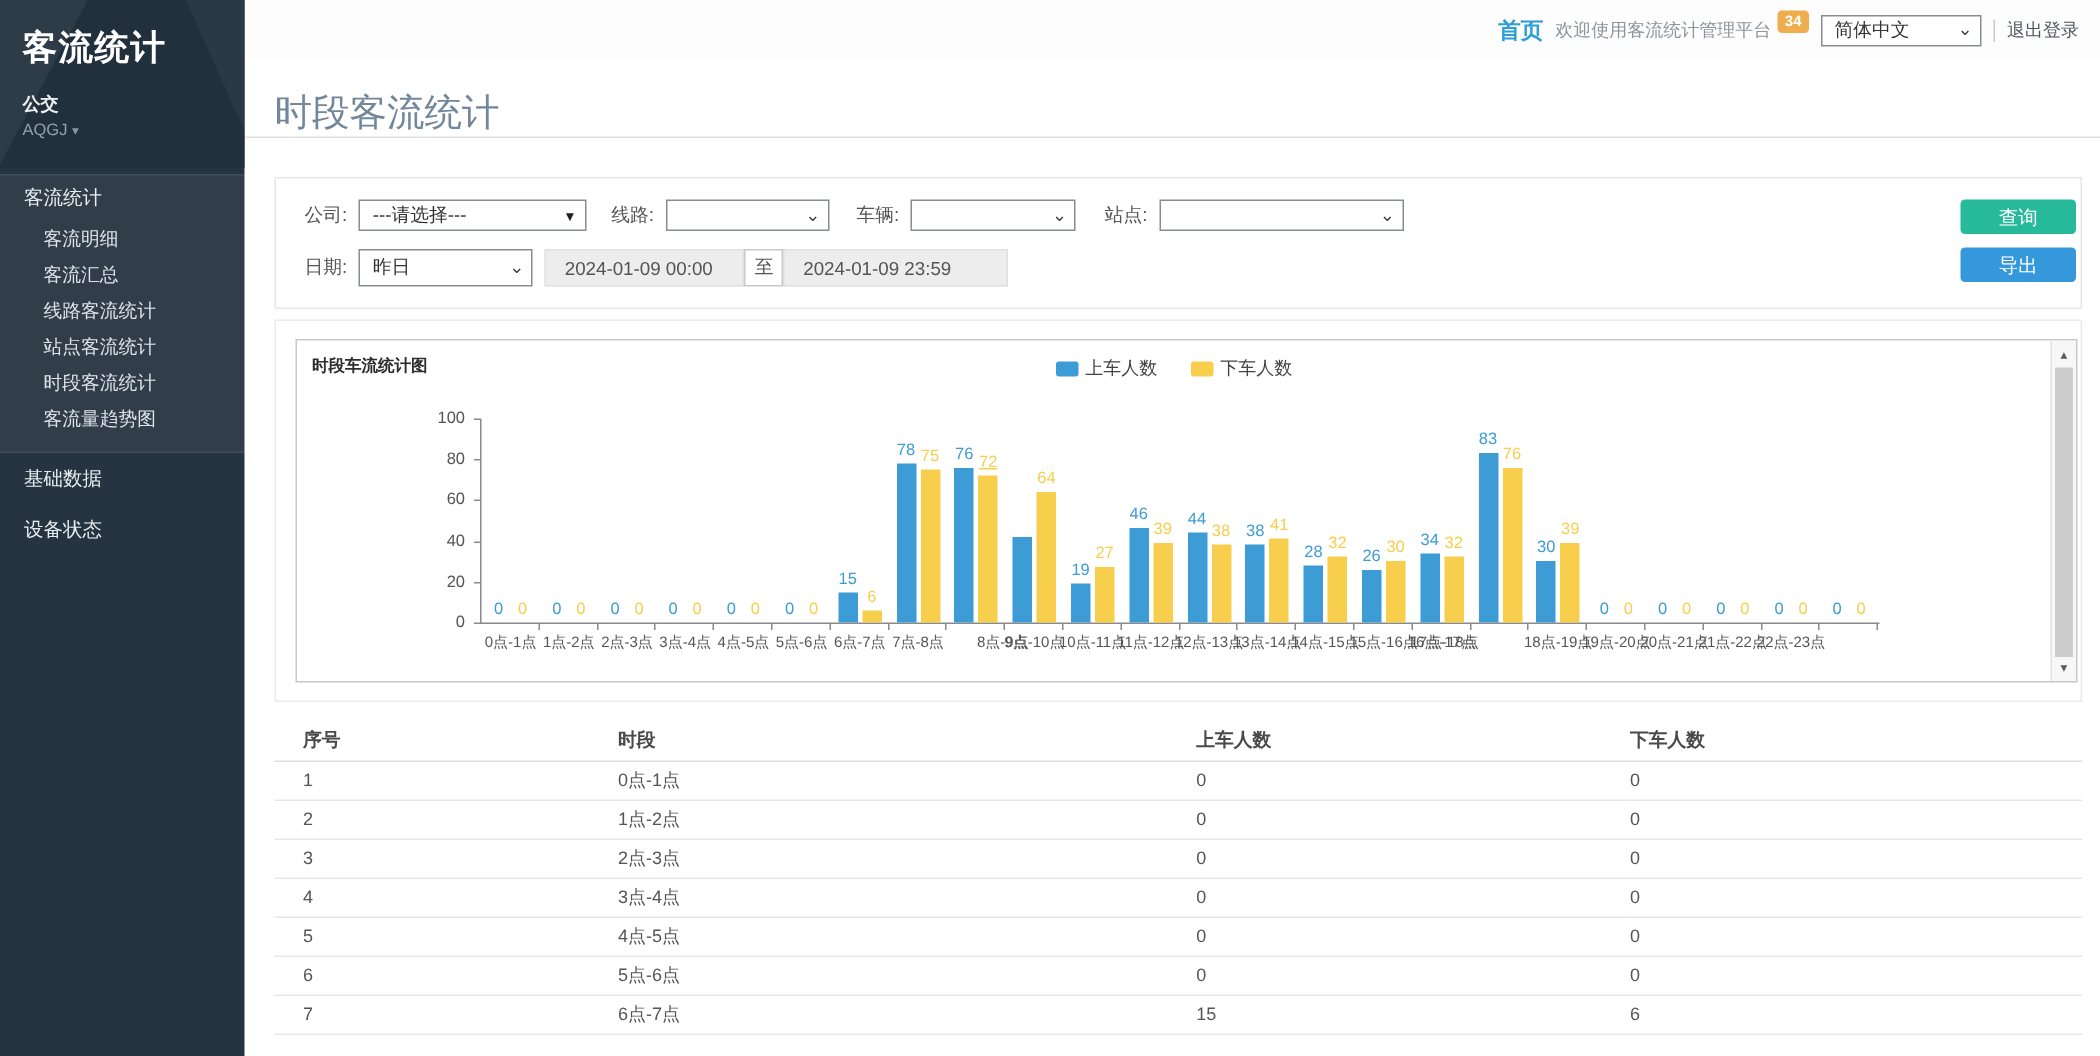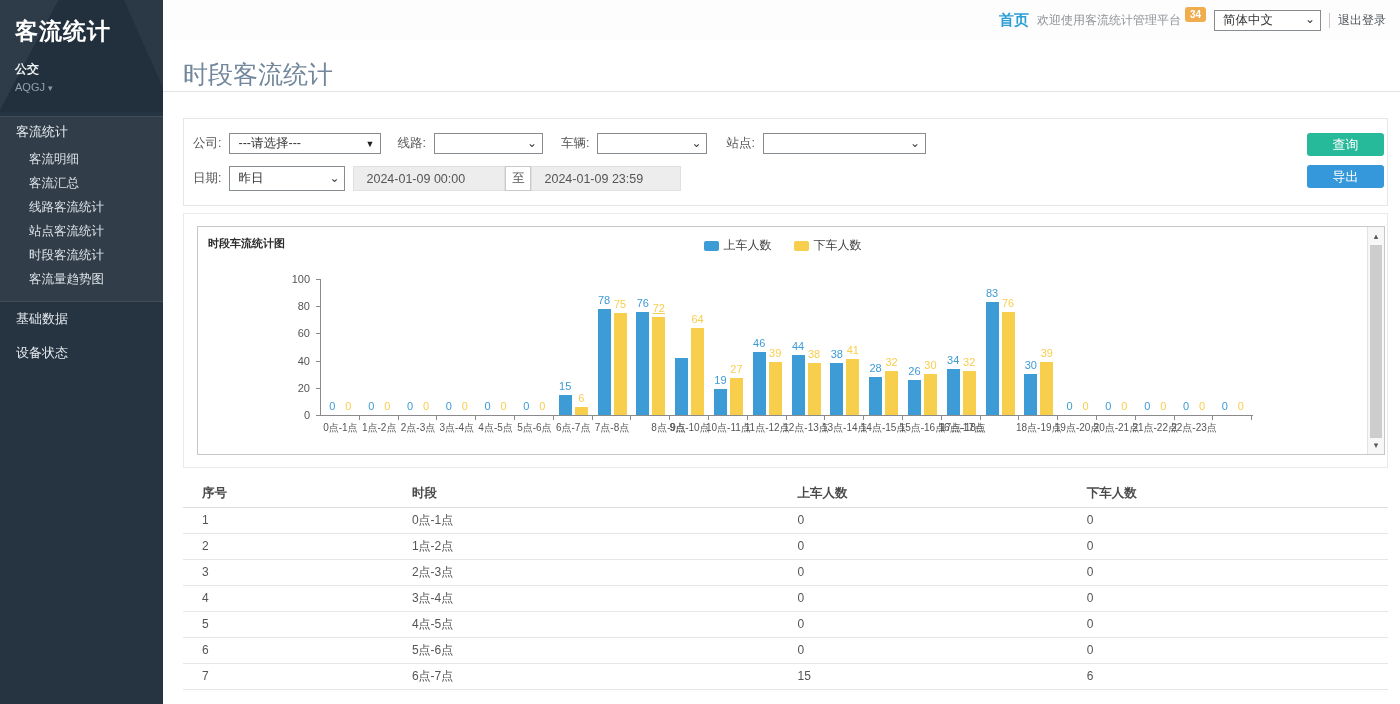--- a/index.html
+++ b/index.html
@@ -38,37 +38,37 @@
   .pagehead { padding:18px 20px 0 20px; border-bottom:1px solid #e2e2e2; }
   .page-title { font-size:25px; font-weight:400; color:#73879c; }
   .breadcrumb { margin:9px 0 5px 0; font-size:12.5px; color:#7b8a99; }
   .breadcrumb .sep { color:#aab2ba; margin:0 7px; }
   .breadcrumb .current { color:#4a5560; font-weight:bold; }
   .crumb-link { cursor:pointer; }
 
   .content { padding:26px 12px 0 20px; }
 
   
-  .filter-panel { position:relative; border:1px solid #e7e7e7; background:#fff; padding:14px 95px 14px 9px; }
+  .filter-panel { position:relative; border:1px solid #e7e7e7; background:#fff; padding:14px 95px 14px 19px; }
   .filter-row { display:flex; align-items:center; }
   .filter-row + .filter-row { margin-top:12px; }
   .flabel { font-size:12.5px; color:#555; margin-right:8px; white-space:nowrap; }
   .sel { position:relative; height:21px; border:1px solid #878c91; background:#fff; display:flex; align-items:center;
     padding:0 20px 0 8px; font-size:12.5px; color:#333; cursor:pointer; }
   .sel .chev { position:absolute; right:5px; top:50%; transform:translateY(-56%); font-size:12px; color:#3c3c3c; }
   .sel .tri { position:absolute; right:6px; top:50%; transform:translateY(-50%); font-size:9px; color:#1e1e1e; }
   .sel-company { width:152px; }
   .sel-line { width:109px; margin-right:18px; }
   .sel-vehicle { width:110px; margin-right:19px; }
   .sel-station { width:163px; }
   .sel-date { width:116px; height:25px; margin-right:8px; }
   .gap16 { width:16px; }
   .dinput { height:25px; background:#ededed; border:1px solid #e0e0e0; display:flex; align-items:center;
     padding-left:12px; font-size:12.5px; color:#555; }
-  .din-from { width:152px; }
+  .din-from { width:133px; }
   .din-to { width:150px; }
   .to-box { height:25px; width:26px; border:1px solid #c9c9c9; background:#fff; display:flex; align-items:center;
     justify-content:center; font-size:12.5px; color:#555; }
   .btn { position:absolute; right:3px; width:77px; height:23px; border:none; border-radius:3px; color:#fff;
     font-size:13px; font-family:inherit; cursor:pointer; display:flex; align-items:center; justify-content:center; }
   .btn-query { top:14px; background:#26b99a; }
   .btn-export { top:46px; background:#3498db; }
 
   
   .chart-panel { border:1px solid #eaeaea; margin-top:7px; padding:12px 2px 12px 13px; background:#fff; }

